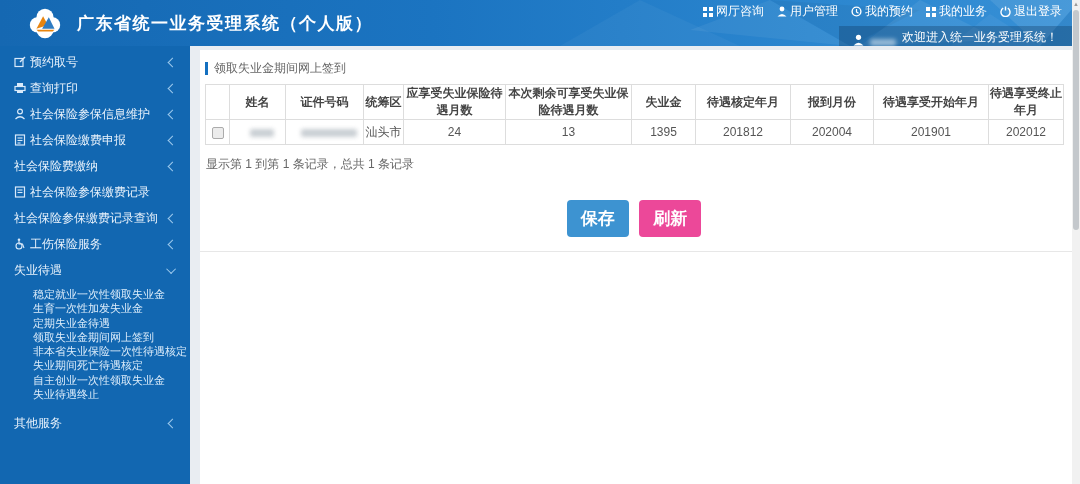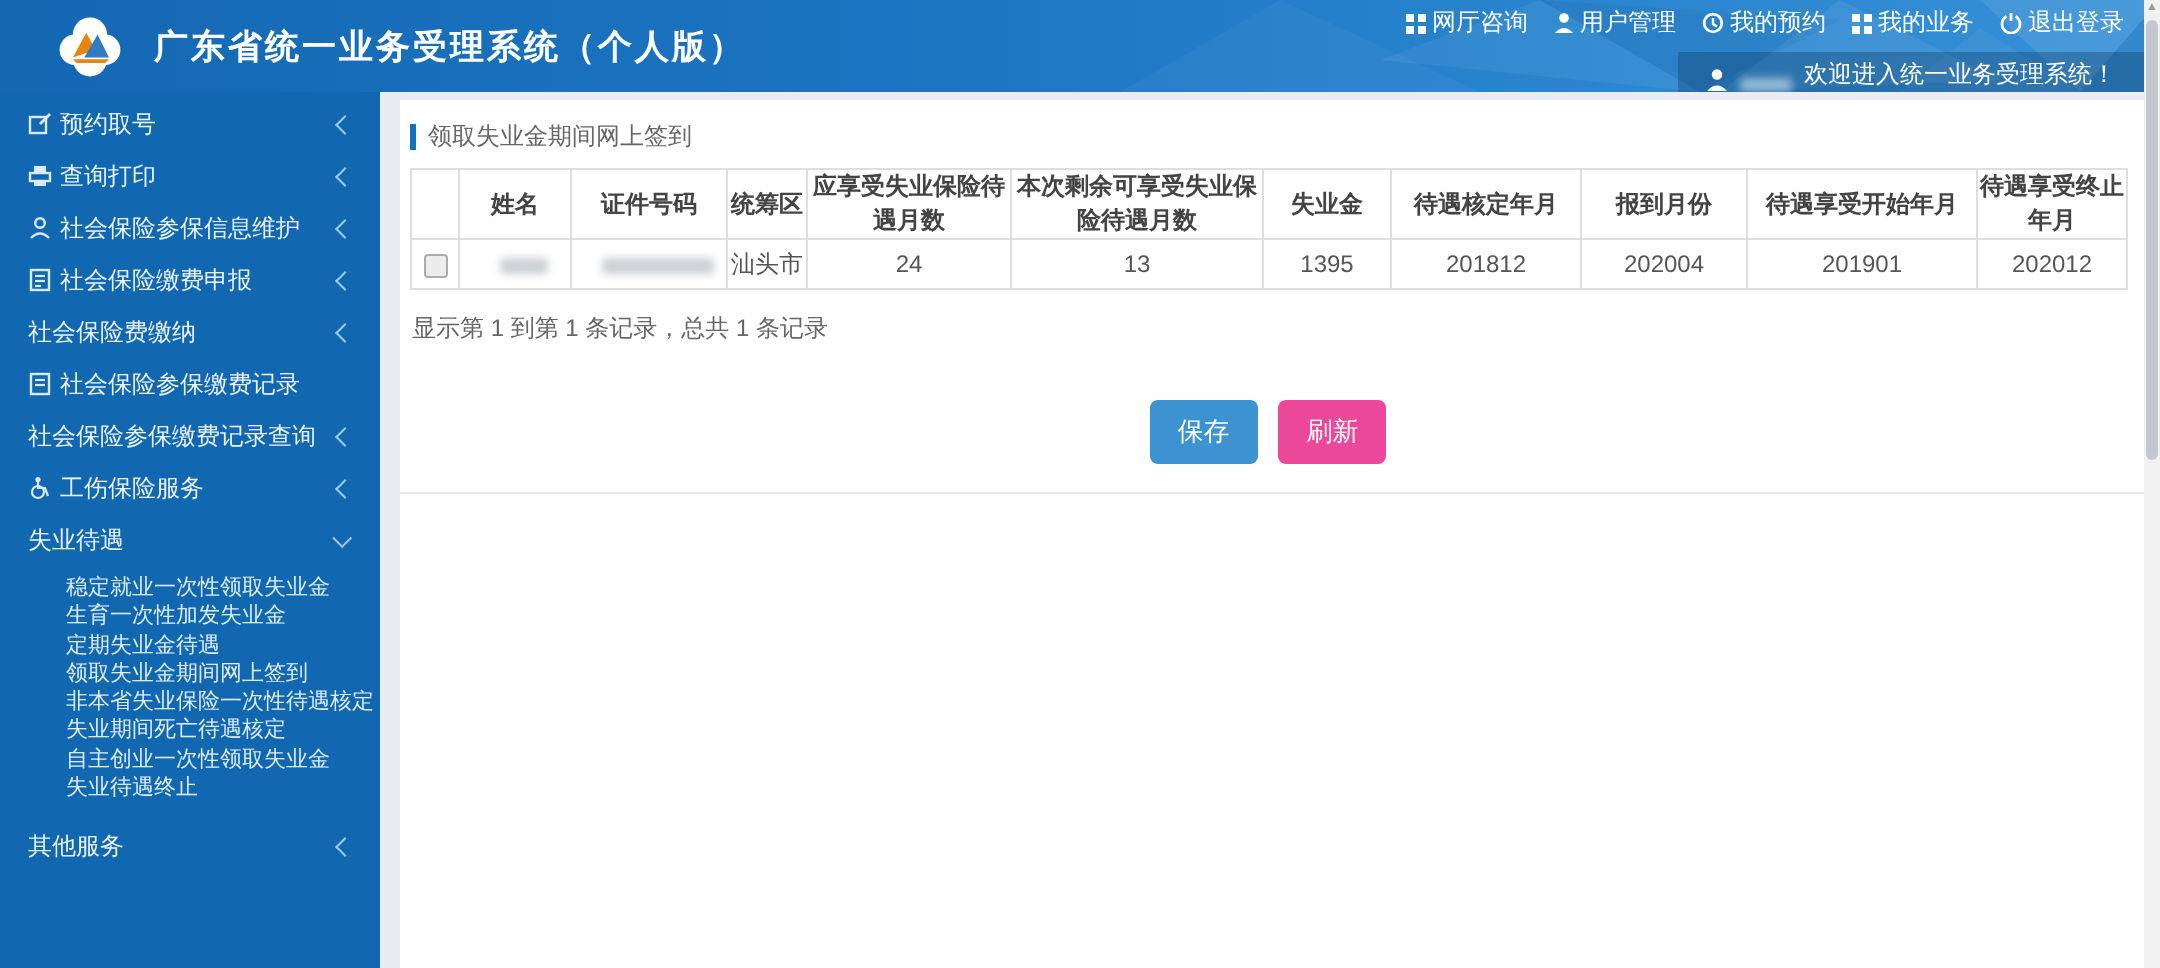--- a/index.html
+++ b/index.html
@@ -59,22 +59,23 @@
   table.grid th { height:25px; color:#444; font-weight:bold; background:#fff; }
   table.grid td { height:25px; color:#555; }
   td.redacted { text-align:left; padding-left:8px; }
   td.redacted .smudge { height:8px; vertical-align:middle; }
   .cb { display:inline-block; width:12px; height:12px; background:#ececec; border:1px solid #ababab; border-radius:2px; vertical-align:middle; cursor:pointer; }
 
   .recinfo { font-size:12px; color:#666; margin:11px 0 0 6px; }
   .btnrow { width:858px; margin-left:5px; text-align:center; margin-top:27px; }
   .btn {
     display:inline-block; border:none; border-radius:4px; color:#fff;
-    font-size:13px; padding:7px 14px; cursor:pointer; margin:0 3px;
+    font-size:17px; padding:7px 14px; cursor:pointer; margin:0 3px;
     font-family:inherit;
+    font-weight:bold;
   }
   .btn-save { background:#3d93d1; }
   .btn-refresh { background:#ec4899; }
   .divider { margin-top:14px; border-top:1px solid #e7e7e7; width:100%; }
 
   
   .scrollbar { position:absolute; top:0; right:0; width:8px; height:484px; background:#f1f1f1; z-index:5; }
   .scrollbar .arrow { width:8px; height:9px; color:#9a9a9a; font-size:6px; text-align:center; line-height:9px; }
   .scrollbar .thumb { position:absolute; top:10px; left:1px; width:6px; height:220px; background:#c4c8cc; border-radius:3px; }
 </style>

